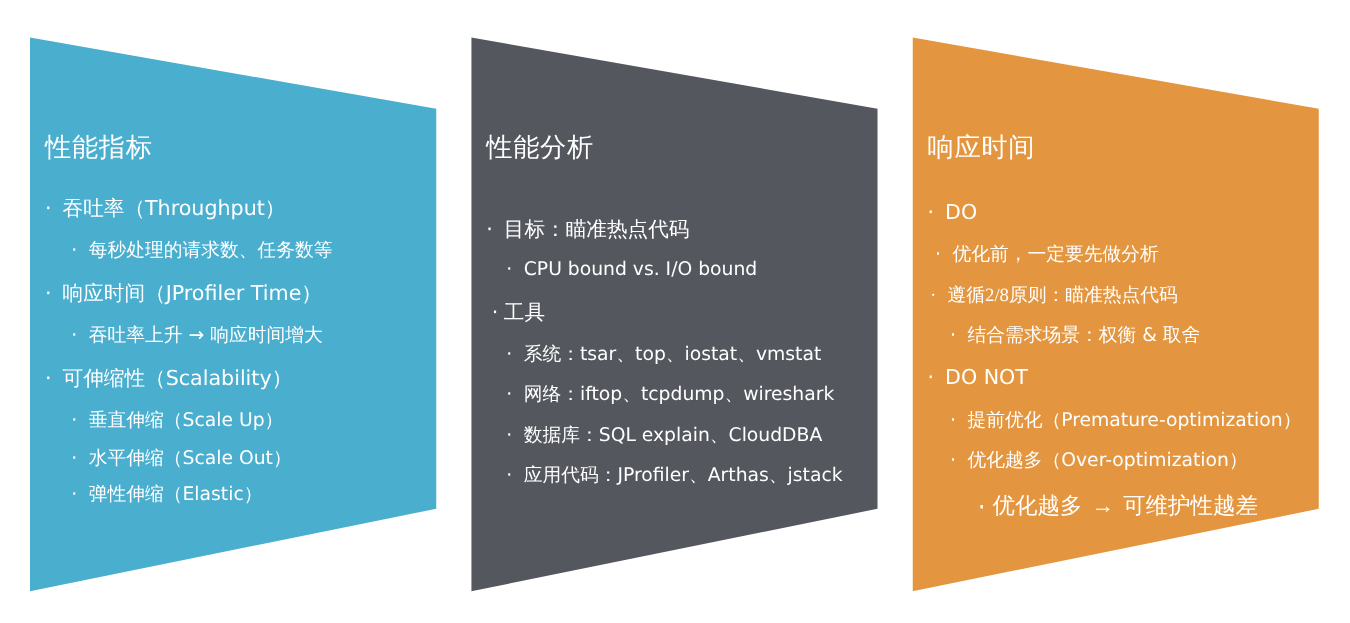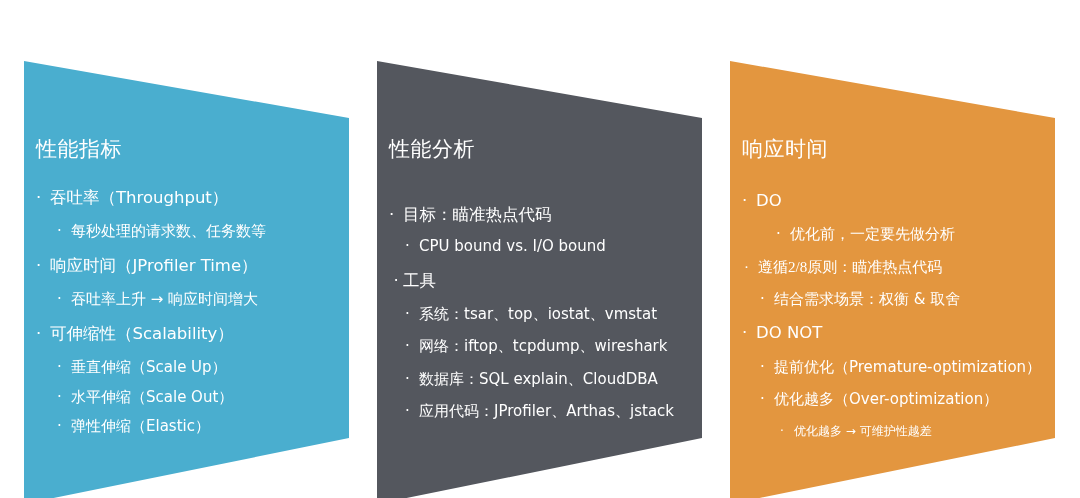--- a/index.html
+++ b/index.html
@@ -1,25 +1,25 @@
 <!DOCTYPE html>
 <html><head>
   <meta charset="utf-8">
   <style>
     html, body { margin: 0; padding: 0; background: #ffffff; }
     body { width: 1080px; height: 498px; position: relative; overflow: hidden;
            font-family: "DejaVu Sans", "Liberation Sans", sans-serif; }
-    .panel { position: absolute; top: 0; width: 326px; height: 365px; margin-top: 31px; }
+    .panel { position: absolute; top: 0; width: 326px; height: 365px; }
     .panel svg.shape { position: absolute; left: 0; top: 0; }
     .panel .content { position: absolute; left: 0; top: 0; width: 326px; color: #ffffff; }
     .title { position: absolute; font-size: 21px; letter-spacing: 0.5px; white-space: nowrap; }
     .item { position: absolute; white-space: nowrap; }
     .l1 { font-size: 16.5px; }
     .l2 { font-size: 15px; }
-    .l3 { font-size: 12px; }
+    .l3 { font-size: 18px; font-family: Liberation Mono, monospace; }
     .bullet { display: inline-block; width: 14px; }
   </style>
 </head>
 <body>
 
 <div class="panel" style="left:24px;">
   <svg class="shape" width="326" height="498" viewBox="0 0 326 498">
     <polygon points="0,30 325,87 325,407 0,473" fill="#4aaecf"></polygon>
   </svg>
   <div class="content">
@@ -51,21 +51,21 @@
   </div>
 </div>
 
 <div class="panel" style="left:730px;">
   <svg class="shape" width="326" height="498" viewBox="0 0 326 498">
     <polygon points="0,30 325,87 325,407 0,473" fill="#e3963f"></polygon>
   </svg>
   <div class="content">
     <div class="title" style="left:12px; top:104px;">响应时间</div>
     <div class="item l1" style="left:12px; top:160px;"><span class="bullet">·</span><span>DO</span></div>
-    <div class="item l2" style="left:46px; top:194px;"><span class="bullet">·</span><span>优化前，一定要先做分析</span></div>
+    <div class="item l2" style="left:18px; top:194px;"><span class="bullet">·</span><span>优化前，一定要先做分析</span></div>
     <div class="item l2" style="left:14px; top:227px;font-family:Liberation Serif, serif;"><span class="bullet">·</span><span>遵循2/8原则：瞄准热点代码</span></div>
     <div class="item l2" style="left:30px; top:259px;"><span class="bullet">·</span><span>结合需求场景：权衡 &amp; 取舍</span></div>
     <div class="item l1" style="left:12px; top:292px;"><span class="bullet">·</span><span>DO NOT</span></div>
     <div class="item l2" style="left:30px; top:327px;"><span class="bullet">·</span><span>提前优化（Premature-optimization）</span></div>
     <div class="item l2" style="left:30px; top:359px;"><span class="bullet">·</span><span>优化越多（Over-optimization）</span></div>
     <div class="item l3" style="left:50px; top:392px;"><span class="bullet">·</span><span>优化越多 → 可维护性越差</span></div>
   </div>
 </div>
 
 </body></html>

